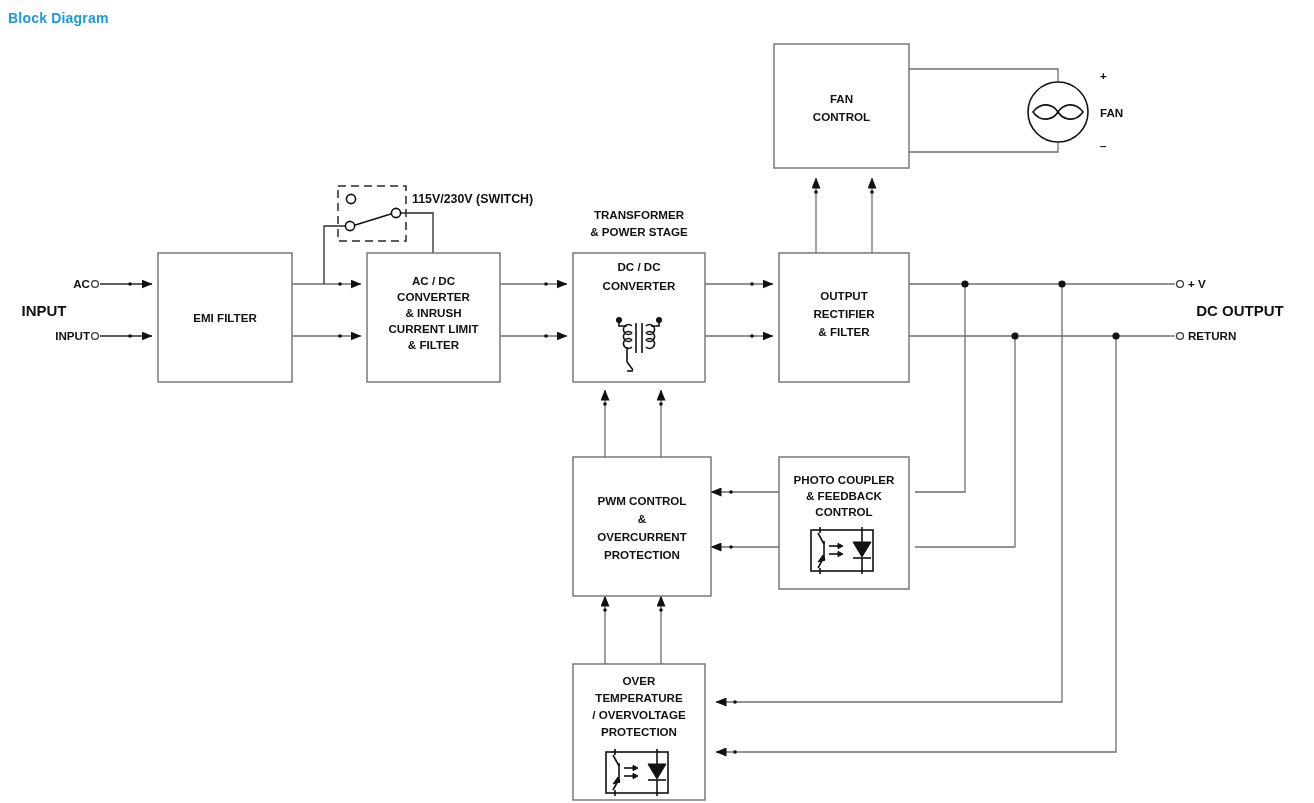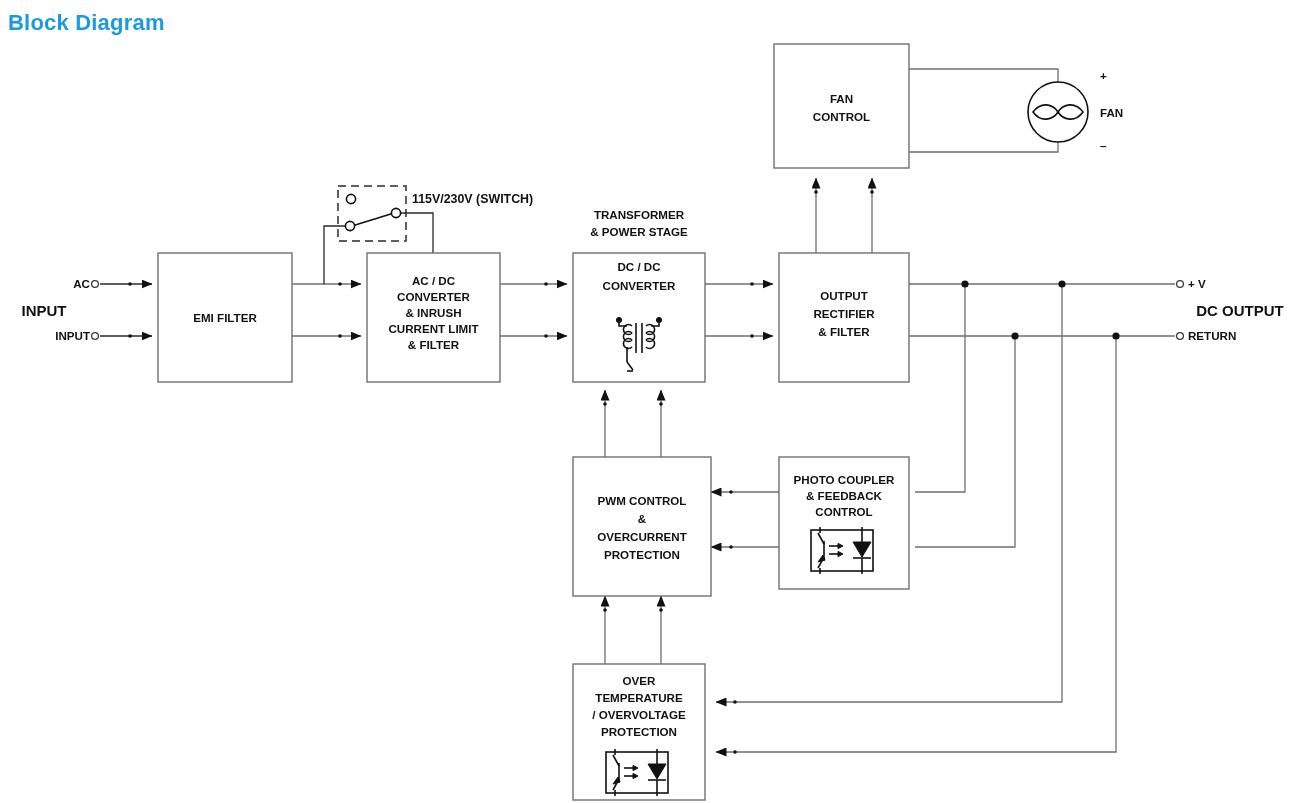--- a/index.html
+++ b/index.html
@@ -1,21 +1,21 @@
 <!DOCTYPE html>
 <html><head>
 <meta charset="utf-8">
 <style>
   html,body{margin:0;padding:0;background:#ffffff;}
   body{width:1314px;height:803px;overflow:hidden;font-family:"Liberation Sans",sans-serif;}
   #page{position:relative;width:1314px;height:803px;background:#fff;}
   #title{
     position:absolute;left:8px;top:10px;
     font-family:"Liberation Sans",sans-serif;
-    font-size:22px;font-weight:bold;letter-spacing:0.2px;
+    font-size:14px;font-weight:bold;letter-spacing:0.2px;
     color:#1b9ae0;
   }
   svg#diagram{position:absolute;left:0;top:0;width:1314px;height:803px;display:block;}
   .box{fill:#ffffff;stroke:#6f6f6f;stroke-width:1.4;}
   .wire{stroke:#6f6f6f;stroke-width:1.3;fill:none;}
   .wire-d{stroke:#2a2a2a;stroke-width:1.3;fill:none;}
   .dash{fill:none;stroke:#2a2a2a;stroke-width:1.5;stroke-dasharray:8,5;}
   .dot{fill:#111111;}
   .term{fill:#ffffff;stroke:#3a3a3a;stroke-width:1.3;}
   .sym{fill:none;stroke:#111111;stroke-width:1.6;}

